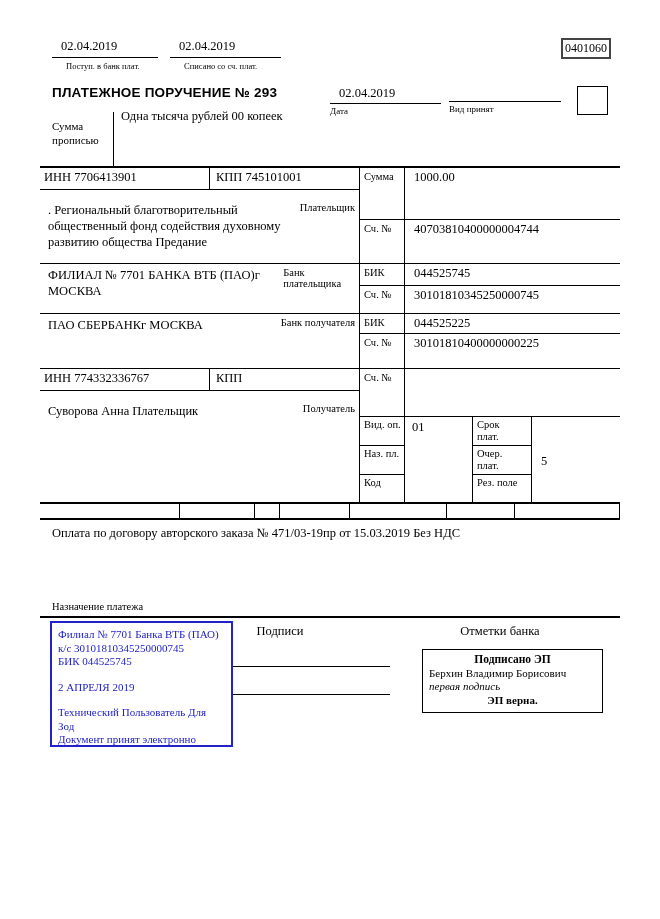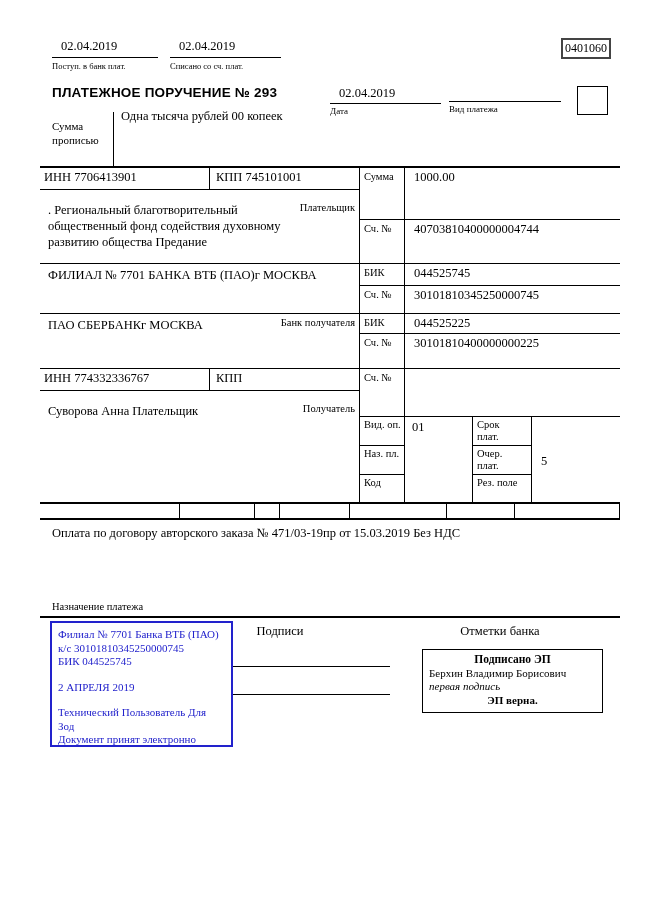--- a/index.html
+++ b/index.html
@@ -3,21 +3,21 @@
 <meta charset="utf-8">
 <style>
   html,body { margin:0; padding:0; background:#e8e8e8; }
   .page { position:relative; width:660px; height:919px; background:#ffffff; margin:0 auto;
           font-family:"Liberation Serif", serif; color:#000; overflow:hidden; }
   .page * { box-sizing:border-box; }
 
   
   .date-col { position:absolute; top:37px; }
   .date-col .val { font-size:12.5px; padding-bottom:3px; border-bottom:1px solid #000; }
-  .date-col .lbl { font-size:8.5px; padding-top:3px; }
+  .date-col .lbl { font-size:8.5px; padding-top:3px;margin-left:14px; }
   .date-col-1 { left:52px;  width:106px; }
   .date-col-2 { left:170px; width:111px; }
   .form-code { position:absolute; left:561px; top:38px; width:50px; height:21px;
                border:2px solid #444; font-size:12px; text-align:center; line-height:17px; }
 
   
   .doc-title { position:absolute; left:52px; top:85px; font-family:"Liberation Sans", sans-serif;
                font-weight:bold; font-size:13.5px; letter-spacing:0.2px; }
   .date-field { position:absolute; left:330px; top:84px; width:111px; }
   .date-field .val { font-size:12.5px; padding-bottom:2px; border-bottom:1px solid #000; min-height:16px; }
@@ -103,21 +103,21 @@
   </div>
   <div class="form-code">0401060</div>
 
   <div class="doc-title">ПЛАТЕЖНОЕ ПОРУЧЕНИЕ № 293</div>
   <div class="date-field">
     <div class="val">02.04.2019</div>
     <div class="lbl">Дата</div>
   </div>
   <div class="kind-field">
     <div class="val"></div>
-    <div class="lbl">Вид платежа</div>
+    <div class="lbl">Вид принят</div>
   </div>
   <div class="small-box"></div>
 
   <div class="aw-label">Сумма прописью</div>
   <div class="aw-divider"></div>
   <div class="aw-value">Одна тысяча рублей 00 копеек</div>
 
   <div class="mt">
 
     <div class="blk blk-a">
@@ -140,20 +140,21 @@
           <div class="lab">Сч. №</div>
           <div class="val">40703810400000004744</div>
         </div>
       </div>
     </div>
 
     <div class="blk blk-b">
       <div class="col-l">
         <div class="cell-name">
           <div class="nm nm-wide">ФИЛИАЛ № 7701 БАНКА ВТБ (ПАО)г МОСКВА</div>
+          <div class="role">Банк плательщика</div>
         </div>
       </div>
       <div class="col-r">
         <div class="r-row h22">
           <div class="lab">БИК</div>
           <div class="val">044525745</div>
         </div>
         <div class="r-row r-last">
           <div class="lab">Сч. №</div>
           <div class="val">30101810345250000745</div>

